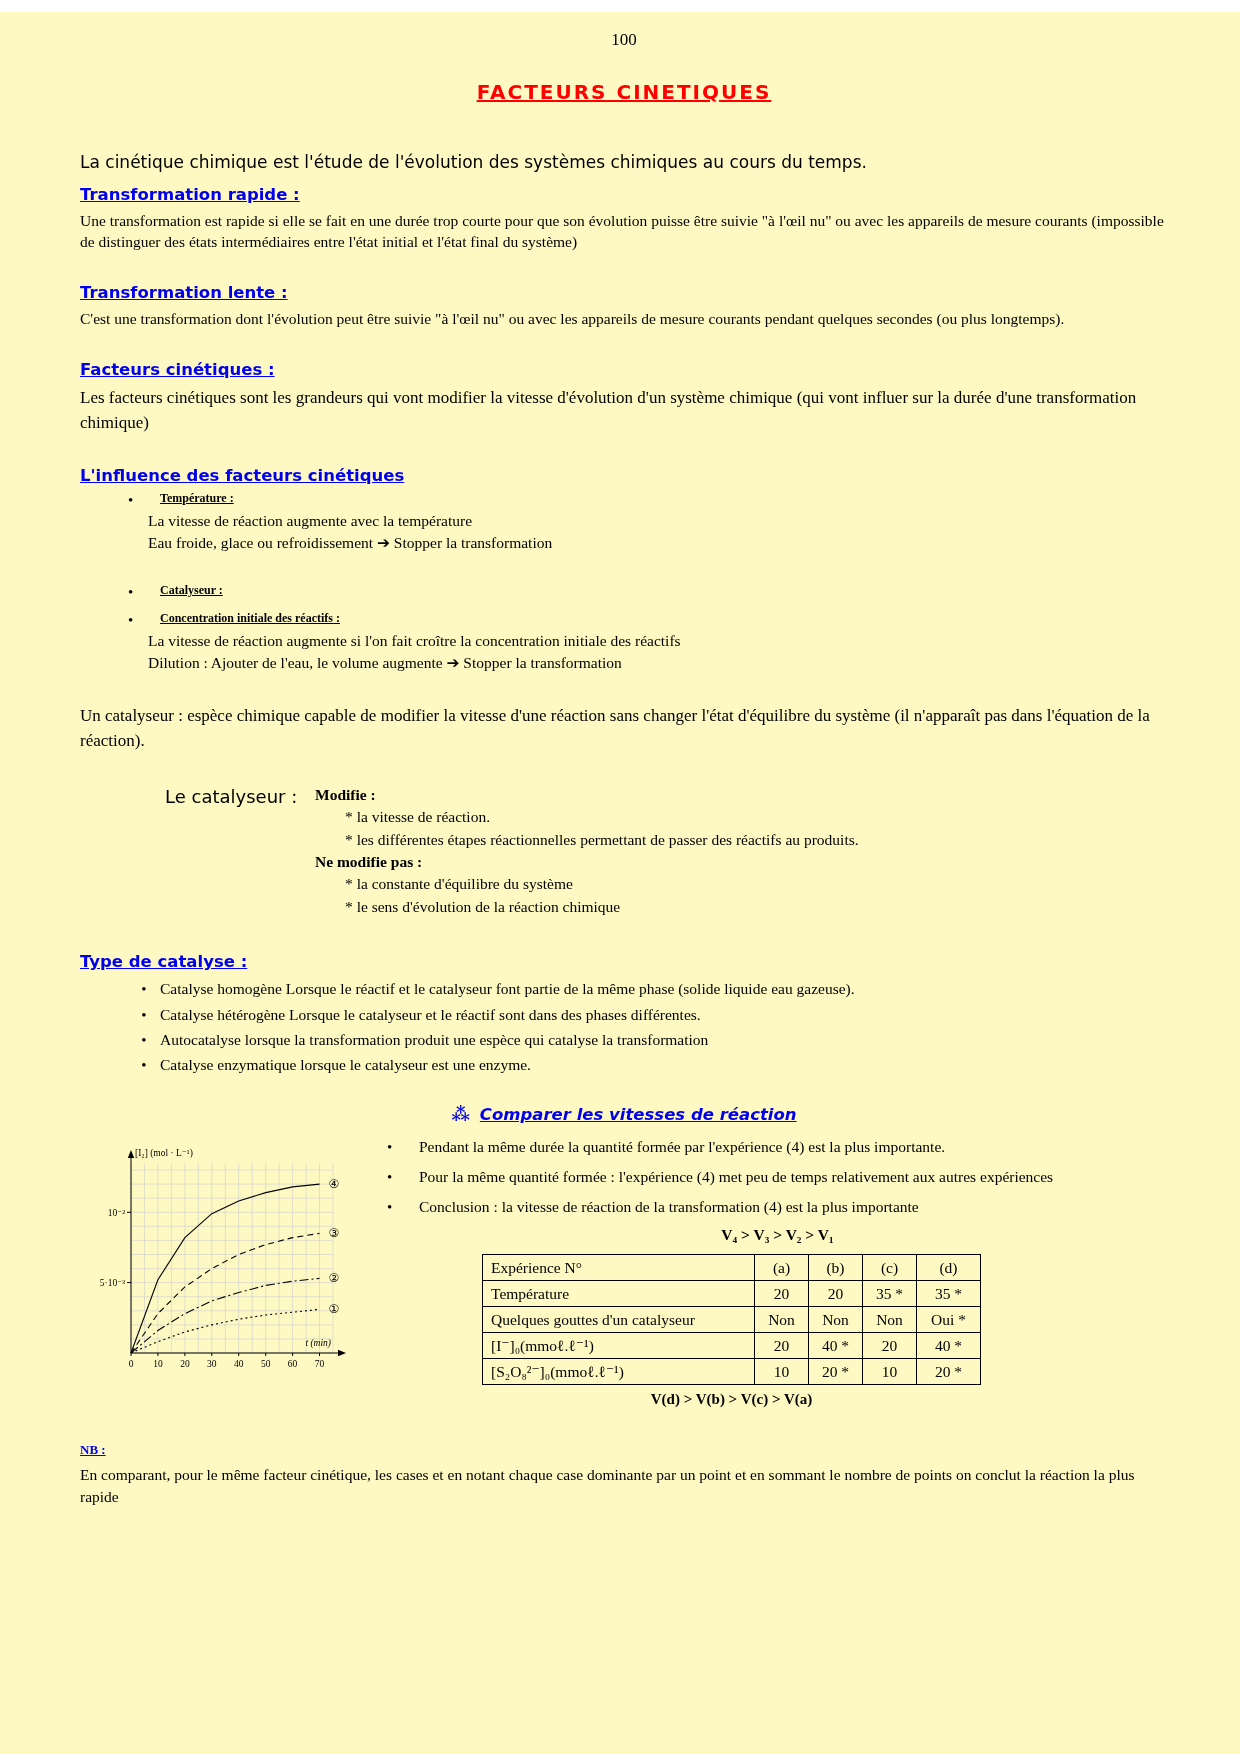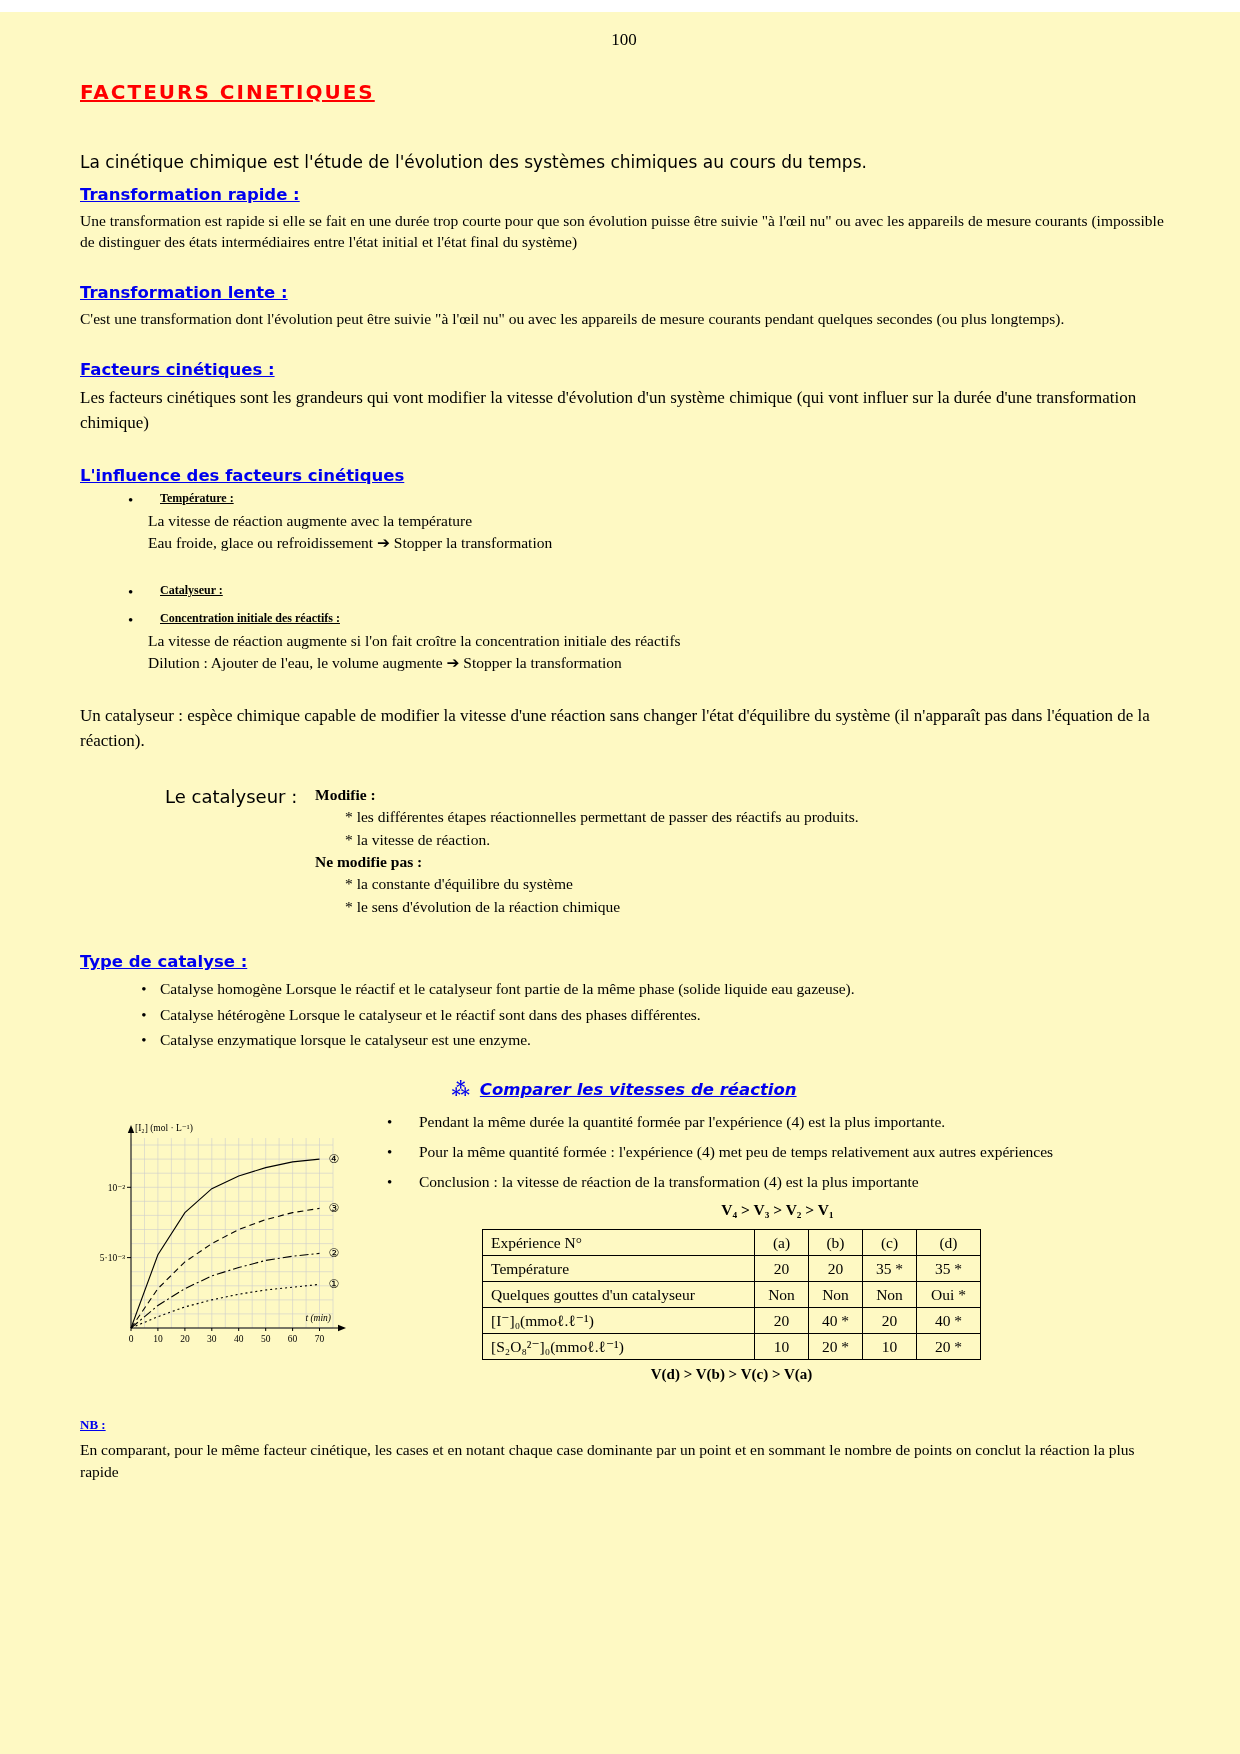--- a/index.html
+++ b/index.html
@@ -4,21 +4,21 @@
 <style>
   * { margin:0; padding:0; box-sizing:border-box; }
   html,body { background:#ffffff; }
   .page {
     width:1240px; min-height:1754px; margin:12px auto; background:#fef9c3;
     padding:18px 72px 40px 80px; color:#000;
     font-family:"Liberation Serif","DejaVu Serif",serif; font-size:15.5px;
   }
   .page-number { text-align:center; font-size:17px; margin-bottom:30px; }
   .title {
-    text-align:left; color:#ff0000; font-weight:bold; font-size:20px;
+    text-align:center; color:#ff0000; font-weight:bold; font-size:20px;
     letter-spacing:2px; text-decoration:underline; margin-bottom:46px;
     font-family:"DejaVu Sans","Liberation Sans",sans-serif;
   }
   .hand { font-family:"DejaVu Sans","Liberation Sans",sans-serif; }
   .intro { font-size:17px; margin-bottom:10px; line-height:1.45; }
   .blue-head {
     color:#0000ee; font-weight:bold; text-decoration:underline;
     font-family:"DejaVu Sans","Liberation Sans",sans-serif; font-size:16.5px;
     margin:2px 0 6px 0;
   }
@@ -110,37 +110,41 @@
       <div>Dilution : Ajouter de l'eau, le volume augmente ➔ Stopper la transformation</div>
     </div>
   </div>
 
   <p class="hand hand-par">Un catalyseur : espèce chimique capable de modifier la vitesse d'une réaction sans changer l'état d'équilibre du système (il n'apparaît pas dans l'équation de la réaction).</p>
 
   <div class="catalyseur-row">
     <div class="hand catalyseur-label">Le catalyseur :</div>
     <div class="catalyseur-content">
       <div class="cat-bold">Modifie :</div>
+      <div class="cat-indent">* la vitesse de réaction.</div>
       <div class="cat-indent">* les différentes étapes réactionnelles permettant de passer des réactifs au produits.</div>
-      <div class="cat-indent">* la vitesse de réaction.</div>
       <div class="cat-bold">Ne modifie pas :</div>
       <div class="cat-indent">* la constante d'équilibre du système</div>
       <div class="cat-indent">* le sens d'évolution de la réaction chimique</div>
     </div>
   </div>
 
   <div class="blue-head">Type de catalyse :</div>
   <div class="type-list">
     <div class="bullet-row">
       <span class="b"></span>
       <span>Catalyse homogène Lorsque le réactif et le catalyseur font partie de la même phase (solide liquide eau gazeuse).</span>
     </div>
     <div class="bullet-row">
       <span class="b"></span>
       <span>Catalyse hétérogène Lorsque le catalyseur et le réactif sont dans des phases différentes.</span>
+    </div>
+    <div class="bullet-row">
+      <span class="b"></span>
+      <span>Autocatalyse lorsque la transformation produit une espèce qui catalyse la transformation</span>
     </div>
     <div class="bullet-row">
       <span class="b"></span>
       <span>Catalyse enzymatique lorsque le catalyseur est une enzyme.</span>
     </div>
   </div>
 
   <div class="comparer-head">
     <span class="sym">⁂</span>
     <span class="blue-head" style="margin:0;font-style:italic;">Comparer les vitesses de réaction</span>

